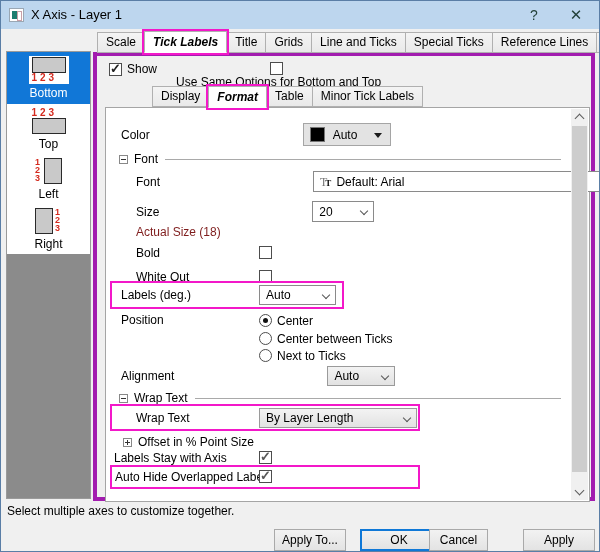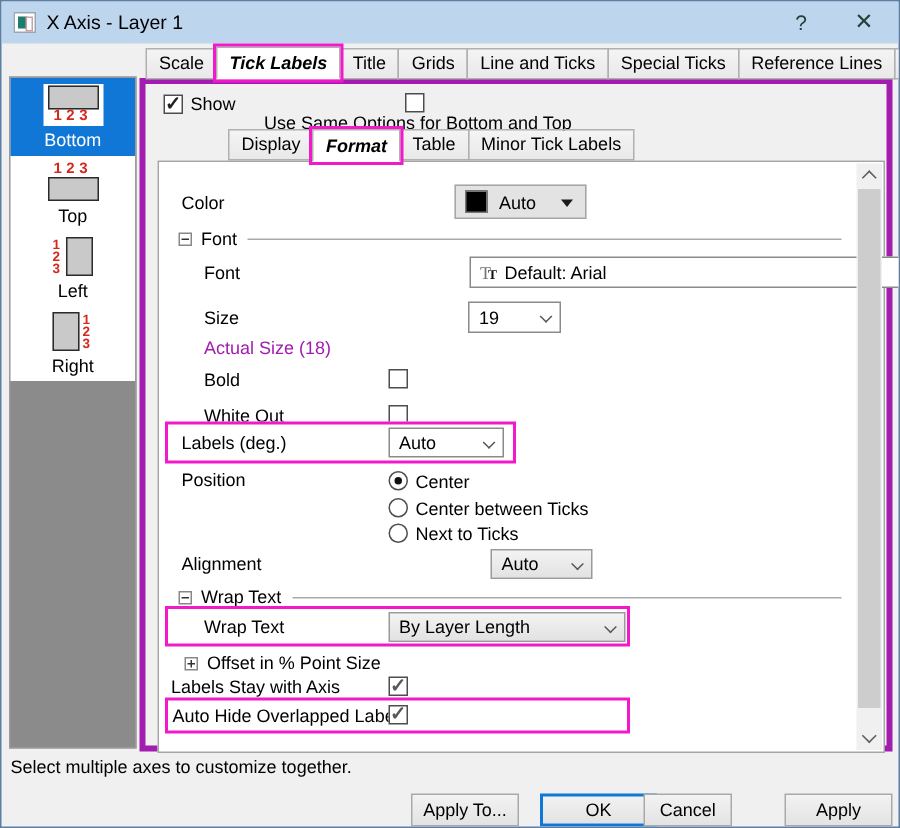--- a/index.html
+++ b/index.html
@@ -58,21 +58,21 @@
   .tri { position:absolute; right:8px; top:9px; width:0; height:0;
          border-left:4px solid transparent; border-right:4px solid transparent; border-top:5px solid #1b1b1b; }
 
   .group-row { position:absolute; left:13px; right:28px; display:flex; align-items:center; }
   .expander { width:9px; height:9px; border:1px solid #888; position:relative; background:#fff; flex:0 0 auto; }
   .expander::before { content:""; position:absolute; left:1px; top:3px; width:5px; height:1px; background:#333; }
   .expander.plus::after { content:""; position:absolute; left:3px; top:1px; width:1px; height:5px; background:#333; }
   .group-row b { margin-left:6px; font-weight:normal; }
   .hline { flex:1 1 auto; height:1px; background:#a9a9a9; margin-left:7px; }
 
-  .link { color:#a21caf; }
+  .link { color:#7f1d1d; }
   .tt { display:inline-flex; align-items:flex-end; margin-right:5px; }
   .tt .t1 { font-family:"Liberation Serif", serif; font-size:12px; color:#777; line-height:12px; }
   .tt .t2 { font-family:"Liberation Serif", serif; font-size:9px; font-weight:bold; color:#111;
             line-height:9px; margin-left:-2px; }
 
   .radio { width:13px; height:13px; border:1px solid #4d4d4d; border-radius:50%; background:#fff; position:relative; flex:0 0 auto; }
   .radio.selected::after { content:""; position:absolute; left:3px; top:3px; width:5px; height:5px;
                            border-radius:50%; background:#111; }
 
   .hot { border:2px solid #f318c9; background:#fff; position:absolute; display:flex; align-items:center; }
@@ -88,21 +88,21 @@
   .vdn { bottom:0; } .vdn::after { bottom:6px; transform:rotate(45deg); }
   .vthumb { position:absolute; left:1px; top:17px; width:15px; height:346px; background:#cdcdcd; }
 
   
   .sidebar { position:absolute; left:5px; top:50px; width:85px; height:448px;
              background:#8b8b8b; border:1px solid #9a9a9a; }
   .axlist { background:#fff; }
   .axitem { height:50px; display:flex; flex-direction:column; align-items:center; justify-content:center; }
   .axitem.selected { background:#1177d7; color:#fff; height:52px; }
   .axitem .caption { font-size:12px; margin-top:2px; }
-  .chip { background:#fff; padding:1px 3px; display:flex; align-items:center; }
+  .chip { background:#fff; padding:1px 3px; display:flex; }
   .axbox { background:#c9c9c9; border:1px solid #2a2a2a; }
   .hbox { width:34px; height:16px; }
   .vbox { width:18px; height:26px; }
   .digits-h { color:#d42a1e; font-weight:bold; font-size:10px; letter-spacing:3px; line-height:10px; }
   .digits-v { color:#d42a1e; font-weight:bold; font-size:9px; width:7px; word-break:break-all;
               line-height:8px; }
   .chip.col { flex-direction:column; }
   .mr2 { margin-right:2px; } .ml2 { margin-left:2px; }
 
   
@@ -211,21 +211,21 @@
               <span class="t2">T</span>
             </span>
           <span>Default: Arial</span>
 
         </div>
       </div>
 
       <div class="row lbl30" style="top:93px; left:0; right:20px; height:21px;">
         <span>Size</span>
         <div class="ctrl combo" style="width:62px;">
-          <span>19</span>
+          <span>20</span>
           <div class="chev"></div>
         </div>
       </div>
 
       <div class="row lbl30" style="top:117px; left:0; height:14px;">
         <span class="link">Actual Size (18)</span>
       </div>
 
       <div class="row lbl30" style="top:138px; left:0; right:20px; height:14px;">
         <span>Bold</span>

